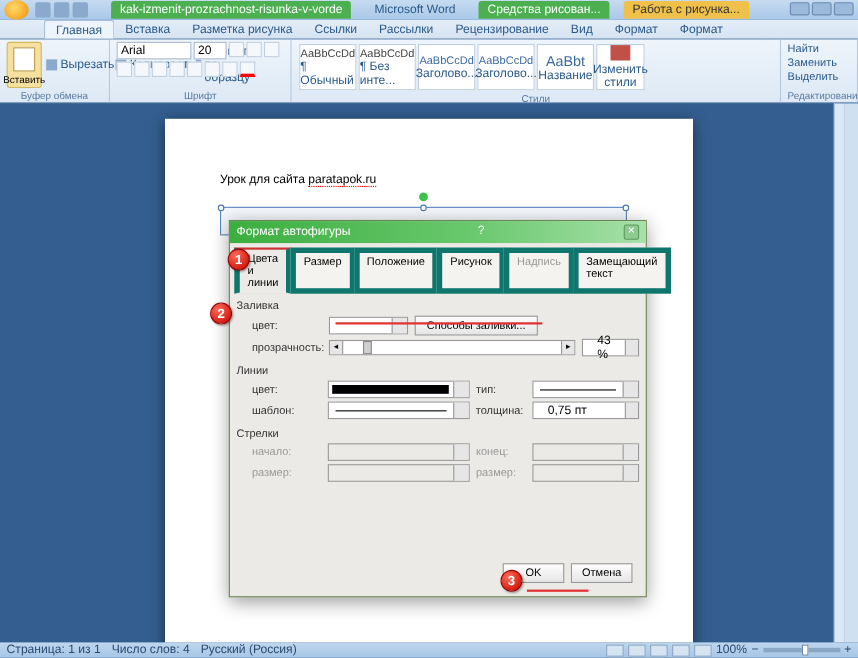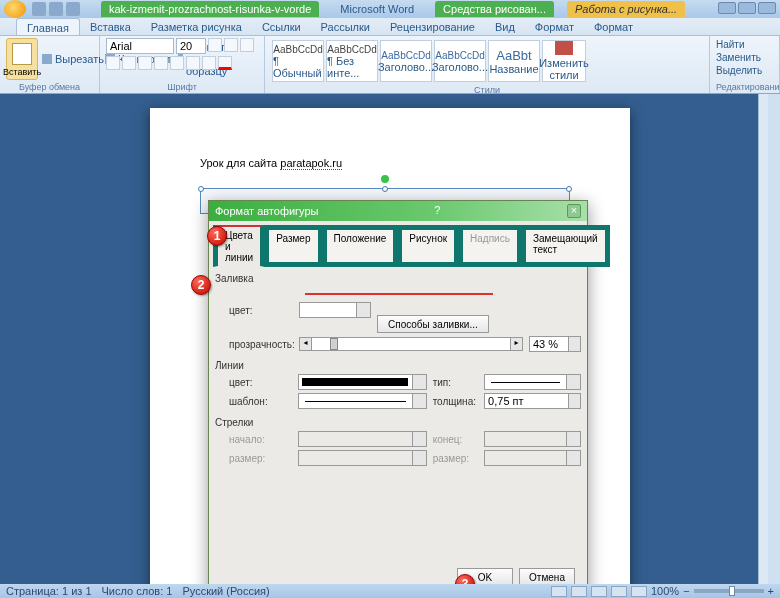--- a/index.html
+++ b/index.html
@@ -4,24 +4,24 @@
 <style>
 *{box-sizing:border-box;margin:0;padding:0;font-family:Tahoma,Arial,sans-serif;font-size:11px;}
 body{width:780px;height:598px;background:#335e8f;overflow:hidden;position:relative;}
 .titlebar{height:18px;background:linear-gradient(#c6dbf0,#a9c8e9);display:flex;align-items:center;padding:0 4px;position:relative;}
 .office-btn{width:22px;height:18px;background:radial-gradient(circle at 40% 40%,#ffd96a,#f5a623 70%,#d97800);border-radius:50%;margin-right:6px;}
 .qat{display:flex;gap:3px;}
 .qat .ico{width:14px;height:14px;background:#8aa9cc;border-radius:2px;}
 .title-tabs{display:flex;margin-left:20px;gap:12px;}
 .title-tabs span{padding:2px 8px;color:#2a5a8a;}
 .title-tabs .green{background:#4caf50;color:#fff;border-radius:3px 3px 0 0;margin:0 1px;}
-.title-tabs .active{background:#efc04a;color:#333;border-radius:3px 3px 0 0;font-style:italic;}
+.title-tabs .active{background:#efc04a;color:#333;border-radius:3px 3px 0 0;}
 .winbtns{position:absolute;right:4px;top:2px;display:flex;gap:2px;}
 .winbtns div{width:18px;height:12px;background:#9bb9db;border:1px solid #6a8bb0;border-radius:2px;}
-.ribbon-tabs{height:18px;background:linear-gradient(#e3edf7,#d6e4f2);display:flex;padding-left:16px;border-bottom:1px solid #a9c0db;}
+.ribbon-tabs{height:18px;background:linear-gradient(#e3edf7,#d6e4f2);display:flex;padding-left:40px;border-bottom:1px solid #a9c0db;}
 .ribbon-tabs span{padding:3px 10px;color:#2a5a8a;cursor:default;}
 .ribbon-tabs .sel{background:#eef4fb;border:1px solid #a9c0db;border-bottom:none;border-radius:3px 3px 0 0;}
 .ribbon{height:58px;background:linear-gradient(#eef4fb,#dde9f5);display:flex;border-bottom:1px solid #8da8c6;}
 .group{border-right:1px solid #b6c9df;padding:2px 6px 0;display:flex;flex-direction:column;justify-content:space-between;}
 .group-label{text-align:center;font-size:9px;color:#5a7aa0;padding:1px 0;}
 .clipboard{width:100px;}
 .clipboard-body{display:flex;gap:4px;}
 .paste{width:32px;height:42px;background:#f6e0a0;border:1px solid #d4b860;border-radius:3px;display:flex;flex-direction:column;align-items:center;justify-content:flex-end;padding-bottom:2px;}
 .paste .pic{width:20px;height:22px;background:#fff;border:1px solid #b89a40;margin-bottom:2px;}
 .clip-actions{display:flex;flex-direction:row;gap:1px;font-size:10px;color:#2a5a8a;}
@@ -57,27 +57,27 @@
 .dlg-tabs .active{background:#eceae6;border-bottom:1px solid #eceae6;border-top:2px solid #c33;}
 .fieldset{margin:4px 2px 8px;}
 .fs-title{font-size:10px;color:#333;margin-bottom:3px;}
 .frow{display:flex;align-items:center;gap:6px;margin:3px 0 3px 14px;}
 .frow label{width:64px;font-size:10px;color:#333;}
 .dropdown{width:130px;height:16px;background:#fff;border:1px solid #999;position:relative;}
 .dropdown .arr{position:absolute;right:0;top:0;width:14px;height:14px;background:#e6e6e6;border-left:1px solid #999;}
 .dropdown.black::before{content:"";position:absolute;left:3px;top:3px;right:18px;bottom:3px;background:#000;}
 .dropdown.line::before{content:"";position:absolute;left:6px;top:7px;right:20px;height:1px;background:#000;}
 .dropdown.disabled{background:#eceae6;}
-.btn{height:18px;padding:0 10px;background:linear-gradient(#fdfdfd,#e6e6e6);border:1px solid #999;font-size:10px;display:flex;align-items:center;margin-top:28px;}
+.btn{height:18px;padding:0 10px;background:linear-gradient(#fdfdfd,#e6e6e6);border:1px solid #999;font-size:10px;display:flex;align-items:center;}
 .slider{flex:1;height:14px;border:1px solid #999;background:#fff;position:relative;display:flex;}
 .slider .a{width:12px;background:#e6e6e6;border-right:1px solid #999;text-align:center;font-size:8px;}
 .slider .a2{border-left:1px solid #999;border-right:none;}
 .slider .track{flex:1;position:relative;}
 .slider .thumb{position:absolute;left:18px;top:0;bottom:0;width:8px;background:#d0d0d0;border:1px solid #888;}
-.spin{width:52px;height:16px;background:#fff;border:1px solid #999;padding:0 3px;display:flex;align-items:center;font-size:10px;position:relative;}
+.spin{width:52px;height:16px;background:#fff;border:1px solid #999;padding:0 13px;display:flex;align-items:center;font-size:10px;position:relative;}
 .spin .sp{position:absolute;right:0;top:0;bottom:0;width:12px;background:#e6e6e6;border-left:1px solid #999;}
 .red-line{position:absolute;height:2px;background:#e03030;}
 .badge{position:absolute;width:20px;height:20px;border-radius:50%;background:radial-gradient(circle at 35% 30%,#ff6a5a,#d42015 70%,#a01008);color:#fff;font-weight:bold;display:flex;align-items:center;justify-content:center;font-size:12px;border:1px solid #900;box-shadow:1px 1px 2px rgba(0,0,0,0.4);}
 .dlg-footer{display:flex;justify-content:flex-end;gap:6px;padding:4px 8px 8px;}
 .statusbar{position:absolute;bottom:0;left:0;right:0;height:14px;background:linear-gradient(#bfd7ef,#a6c5e5);display:flex;align-items:center;padding:0 6px;font-size:9px;color:#2a4a70;gap:10px;}
 .statusbar .right{margin-left:auto;display:flex;align-items:center;gap:4px;}
 .viewbtn{width:16px;height:11px;background:#d6e4f2;border:1px solid #8aa6c5;}
 .zoom-slider{width:70px;height:4px;background:#8aa6c5;position:relative;}
 .zoom-slider .zt{position:absolute;left:50%;top:-3px;width:6px;height:10px;background:#fff;border:1px solid #6a8ab0;}
 .ruler-v{position:absolute;top:94px;bottom:14px;right:12px;width:10px;background:#dce8f4;border-left:1px solid #a6c0db;}
@@ -321,21 +321,21 @@
     </div>
     <div class="red-line" style="left:270px;bottom:4px;width:56px"></div>
   </div>
   <div class="badge" style="top:25px;left:-2px">1</div>
   <div class="badge" style="top:74px;left:-18px">2</div>
   <div class="badge" style="bottom:4px;left:246px">3</div>
 </div>
 
 <div class="statusbar">
   <span>Страница: 1 из 1</span>
-  <span>Число слов: 1</span>
+  <span>Число слов: 4</span>
   <span>Русский (Россия)</span>
   <div class="right">
     <div class="viewbtn"></div>
     <div class="viewbtn"></div>
     <div class="viewbtn"></div>
     <div class="viewbtn"></div>
     <div class="viewbtn"></div>
     <span>100%</span>
     <span>−</span>
     <div class="zoom-slider">

